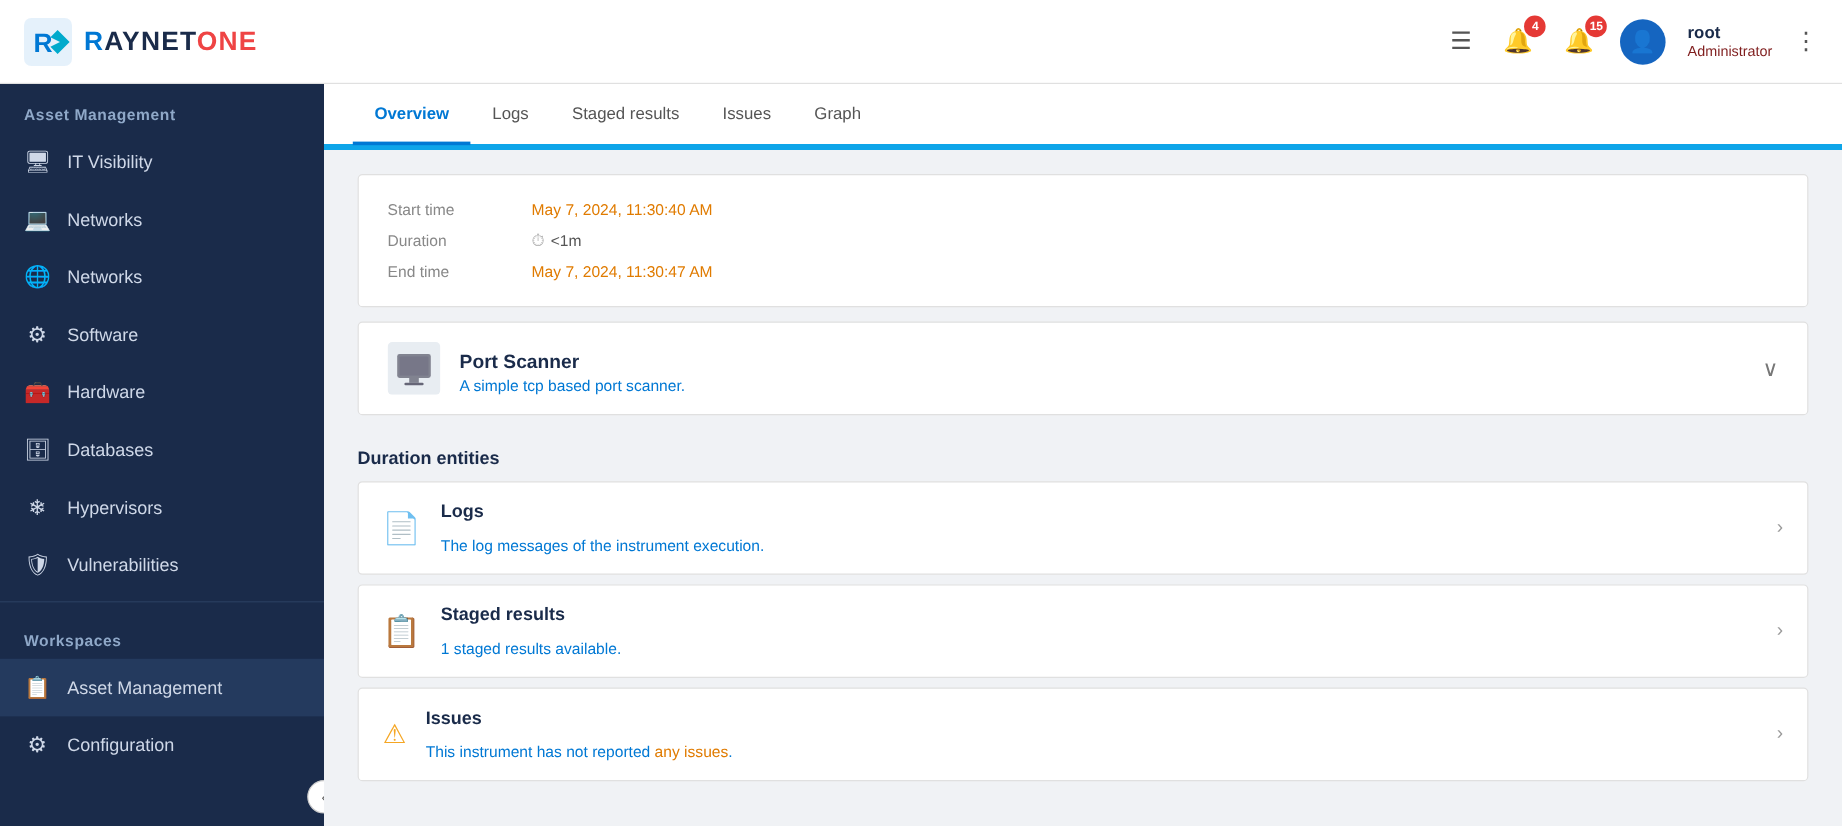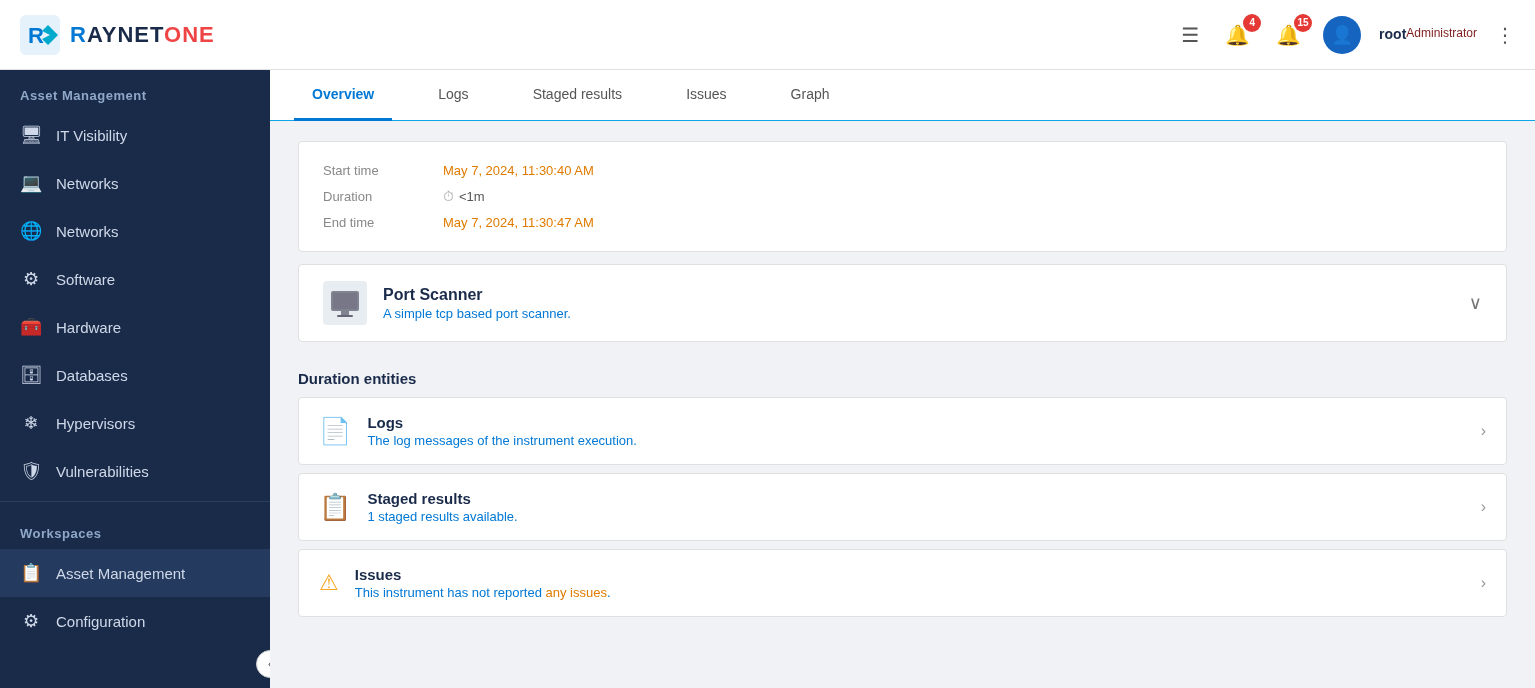--- a/index.html
+++ b/index.html
@@ -23,21 +23,21 @@
     .badge {
       position: absolute; top: -5px; right: -7px;
       background: #e53935; color: #fff; border-radius: 50%;
       font-size: 10px; font-weight: 700; width: 18px; height: 18px;
       display: flex; align-items: center; justify-content: center;
     }
     .user-avatar {
       width: 38px; height: 38px; border-radius: 50%; background: #1565c0;
       display: flex; align-items: center; justify-content: center; color: #fff; font-size: 18px;
     }
-    .user-info { display: flex; flex-direction: row; line-height: 1.2; }
+    .user-info { display: flex; flex-direction: column; line-height: 1.2; }
     .user-name { font-weight: 700; font-size: 14px; color: #1a2b4a; }
     .user-role { font-size: 12px; color: #7f1d1d; }
     .more-btn { background: none; border: none; font-size: 20px; cursor: pointer; color: #555; }
 
     
     .main-layout { display: flex; flex: 1; overflow: hidden; }
 
     
     .sidebar {
       width: 270px; background: #1a2b4a; color: #fff;
@@ -61,22 +61,22 @@
       width: 28px; height: 28px; border-radius: 50%; background: #fff;
       border: 1px solid #ccc; display: flex; align-items: center; justify-content: center;
       cursor: pointer; color: #555; font-size: 12px; z-index: 5;
     }
 
     
     .content-area { flex: 1; display: flex; flex-direction: column; overflow: hidden; background: #f0f2f5; }
 
     
     .tabs-bar {
-      background: #fff; border-bottom: 1px solid #0ea5e9;
-      display: flex; padding: 0 24px; flex-shrink: 0; gap: 28px;
+      background: #fff; border-bottom: 5px solid #0ea5e9;
+      display: flex; padding: 0 24px; flex-shrink: 0;
     }
     .tab {
       padding: 16px 18px; font-size: 14px; color: #555; cursor: pointer;
       border-bottom: 3px solid transparent; margin-bottom: -1px;
       font-weight: 500;
     }
     .tab.active { color: #0078d4; border-bottom-color: #0078d4; font-weight: 600; }
 
     
     .content-scroll { flex: 1; overflow-y: auto; padding: 4px; }
@@ -91,21 +91,21 @@
     .info-value { font-size: 13px; color: #e07b00; font-weight: 500; }
     .info-value.duration { color: #555; display: flex; align-items: center; gap: 5px; }
     .duration-icon { color: #aaa; font-size: 14px; }
 
     
     .scanner-card {
       background: #fff; margin: 12px 24px; padding: 16px 24px;
       border: 1px solid #e0e0e0; border-radius: 4px;
       display: flex; align-items: center; justify-content: space-between;
     }
-    .scanner-left { display: flex; align-items: center; gap: 16px; }
+    .scanner-left { display: flex; align-items: flex-end; gap: 16px; }
     .scanner-icon {
       width: 44px; height: 44px;
       display: flex; align-items: center; justify-content: center;
     }
     .scanner-title { font-size: 16px; font-weight: 600; color: #1a2b4a; }
     .scanner-desc { font-size: 13px; color: #888; margin-top: 2px; }
     .scanner-desc span { color: #0078d4; }
     .chevron-btn { background: none; border: none; cursor: pointer; font-size: 18px; color: #777; }
 
     
@@ -113,21 +113,21 @@
     .related-title { font-size: 15px; font-weight: 600; color: #1a2b4a; margin-bottom: 10px; }
 
     .entity-card {
       background: #fff; border: 1px solid #e0e0e0; border-radius: 4px;
       display: flex; align-items: center; padding: 16px 20px;
       margin-bottom: 8px; cursor: pointer; justify-content: space-between;
     }
     .entity-left { display: flex; align-items: center; gap: 16px; }
     .entity-icon { font-size: 26px; }
     .entity-title { font-size: 15px; font-weight: 600; color: #1a2b4a; }
-    .entity-desc { font-size: 13px; color: #888; margin-top: 2px; }
+    .entity-desc { font-size: 13px; color: #888; margin-top: 12px; }
     .entity-desc span { color: #0078d4; }
     .entity-desc span.orange { color: #e07b00; }
     .entity-chevron { color: #999; font-size: 16px; }
 
     
     .content-scroll::-webkit-scrollbar { width: 6px; }
     .content-scroll::-webkit-scrollbar-track { background: #f0f2f5; }
     .content-scroll::-webkit-scrollbar-thumb { background: #c0c8d8; border-radius: 3px; }
   </style>
 </head>

